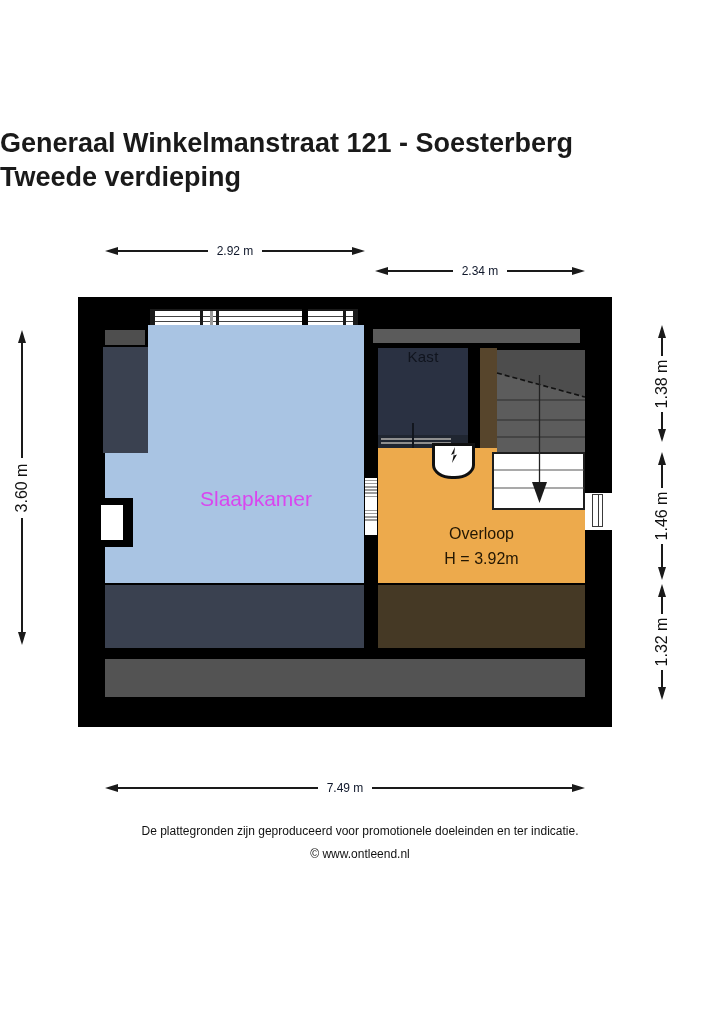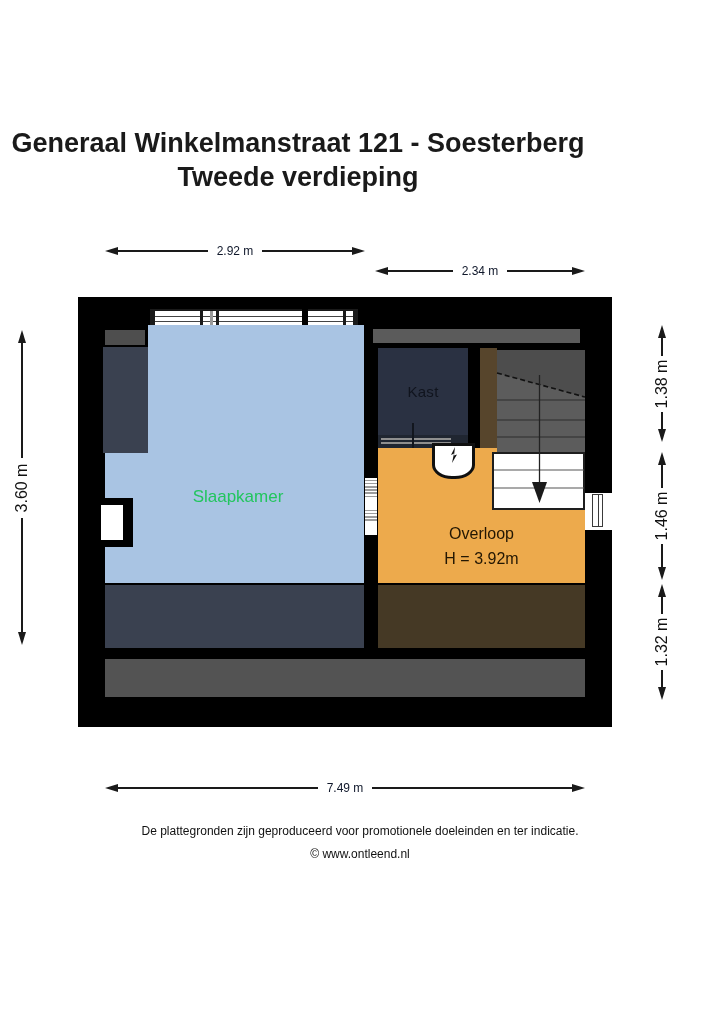--- a/index.html
+++ b/index.html
@@ -1,19 +1,19 @@
 <!DOCTYPE html>
 <html><head>
 <meta charset="utf-8">
 <style>
   html,body{margin:0;padding:0;background:#fff;}
   body{width:720px;height:1017px;position:relative;font-family:"Liberation Sans",sans-serif;color:#111;overflow:hidden;}
 
   
-  .title{position:absolute;top:126px;left:0;width:596px;text-align:center;font-weight:bold;font-size:27px;line-height:34px;color:#1a1a1a;}
+  .title{position:absolute;top:126px;left:0;width:596px;font-weight:bold;font-size:27px;line-height:34px;color:#1a1a1a;}
 
   
   .hdim{position:absolute;display:flex;align-items:center;height:16px;}
   .hseg{height:1.5px;background:#1a1a1a;flex:1;}
   .dlabel{padding:0 9px;font-size:12px;white-space:nowrap;color:#0f172a;}
   .ah{width:0;height:0;flex:none;}
   .ah.left{border-top:4.5px solid transparent;border-bottom:4.5px solid transparent;border-right:13px solid #1a1a1a;}
   .ah.right{border-top:4.5px solid transparent;border-bottom:4.5px solid transparent;border-left:13px solid #1a1a1a;}
   .ah.up{border-left:4.5px solid transparent;border-right:4.5px solid transparent;border-bottom:13px solid #1a1a1a;}
   .ah.down{border-left:4.5px solid transparent;border-right:4.5px solid transparent;border-top:13px solid #1a1a1a;}
@@ -41,35 +41,35 @@
   .niche-left{position:absolute;left:17px;top:201px;width:38px;height:49px;background:#000;}
   .niche-left-inner{position:absolute;left:6px;top:7px;width:22px;height:35px;background:#fff;}
 
   .door-open{position:absolute;left:287px;top:181px;width:12px;height:57px;background:#fff;}
   .dstripe{background:repeating-linear-gradient(to bottom,#fff 0 1.6px,#9c9c9c 1.6px 3.2px);}
   .ds1{position:absolute;left:0;right:0;top:0;height:19px;}
   .ds2{position:absolute;left:0;right:0;top:30px;height:14px;}
 
   .tr-strip{position:absolute;left:295px;top:32px;width:207px;height:14px;background:#5b5b5b;}
 
-  .kast{position:absolute;left:300px;top:51px;width:90px;height:87px;background:#2a3142;display:flex;align-items:center;justify-content:center;}
+  .kast{position:absolute;left:300px;top:51px;width:90px;height:87px;background:#2a3142;display:flex;align-items:flex-start;justify-content:center;}
   .kast span{font-size:15px;color:#10141e;letter-spacing:.3px;}
   .kast-rail{position:absolute;left:300px;top:138px;width:90px;height:13px;background:#202631;}
   .rail-line{position:absolute;left:3px;width:70px;height:1.5px;background:#8f8f8f;}
   .rail-tick{position:absolute;left:34px;top:-12px;width:2px;height:25px;background:#12161e;}
 
   .brown-col{position:absolute;left:402px;top:51px;width:17px;height:100px;background:#57452c;}
   .orange{position:absolute;left:300px;top:151px;width:207px;height:135px;background:#edaa4c;}
 
   .stairs{position:absolute;left:414px;top:53px;width:93px;height:160px;}
 
   .fixture{position:absolute;left:354px;top:146px;width:43px;height:36px;background:#fff;border:3px solid #101010;
     border-radius:0 0 20px 20px / 0 0 14px 14px;box-sizing:border-box;display:flex;align-items:flex-start;justify-content:center;}
 
-  .slaap-label{position:absolute;left:52px;top:190px;width:216px;text-align:center;font-size:17px;color:#22c55e;}
+  .slaap-label{position:absolute;left:70px;top:190px;width:216px;text-align:center;font-size:21px;color:#d946ef;}
   .overloop-labels{position:absolute;left:300px;top:224px;width:207px;text-align:center;font-size:16px;line-height:25px;color:#231703;}
 
   .slate-bottom{position:absolute;left:27px;top:288px;width:259px;height:63px;background:#3a4150;}
   .brown-bottom{position:absolute;left:300px;top:288px;width:207px;height:63px;background:#453925;}
   .gray-bottom{position:absolute;left:27px;top:362px;width:480px;height:38px;background:#535353;}
 
   .right-window{position:absolute;left:507px;top:196px;width:27px;height:37px;background:#fff;}
   .wglyph{position:absolute;left:7px;top:1px;width:11px;height:33px;border:1.5px solid #3a3a3a;box-sizing:border-box;background:#fff;}
   .wg-mid{position:absolute;left:50%;top:0;bottom:0;width:1px;background:#3a3a3a;}
 

